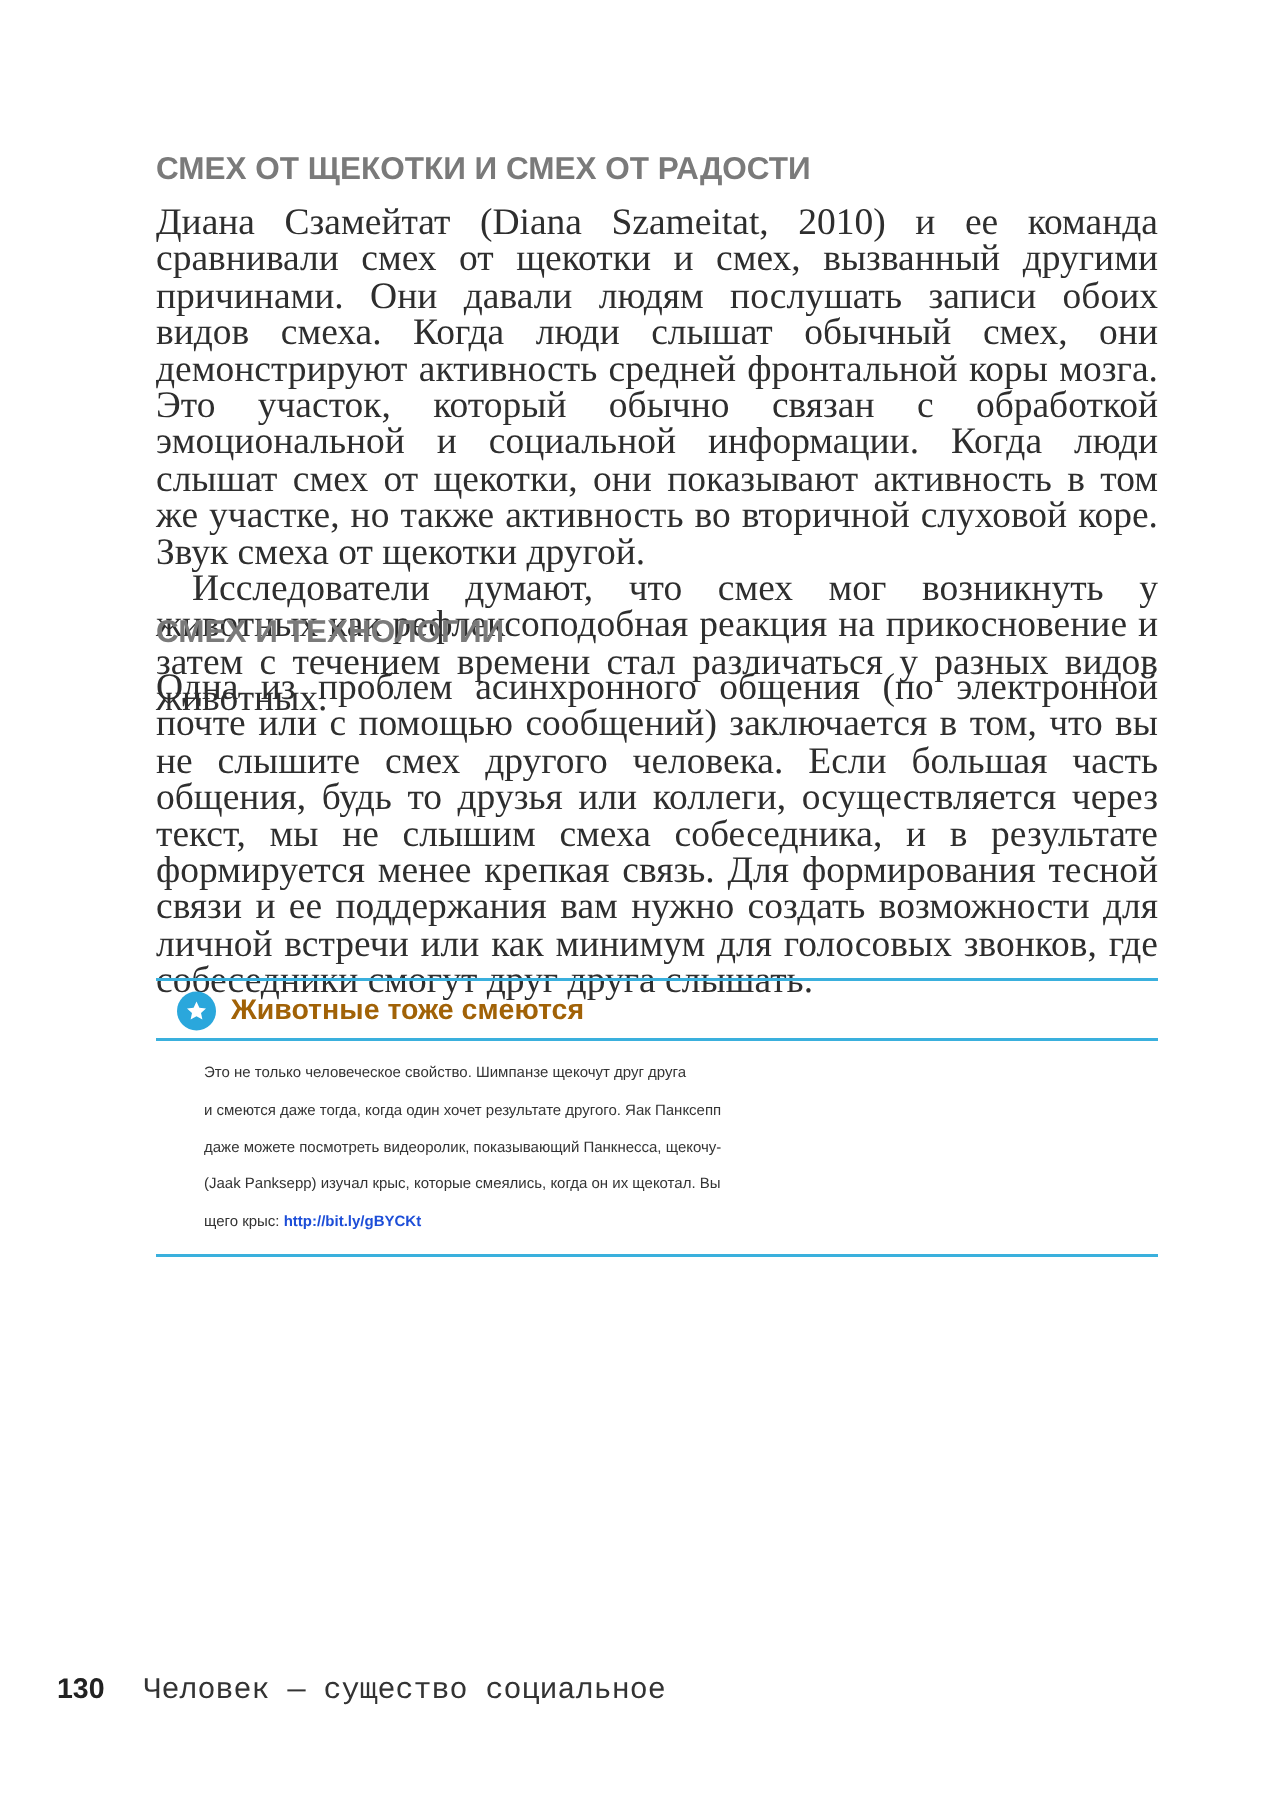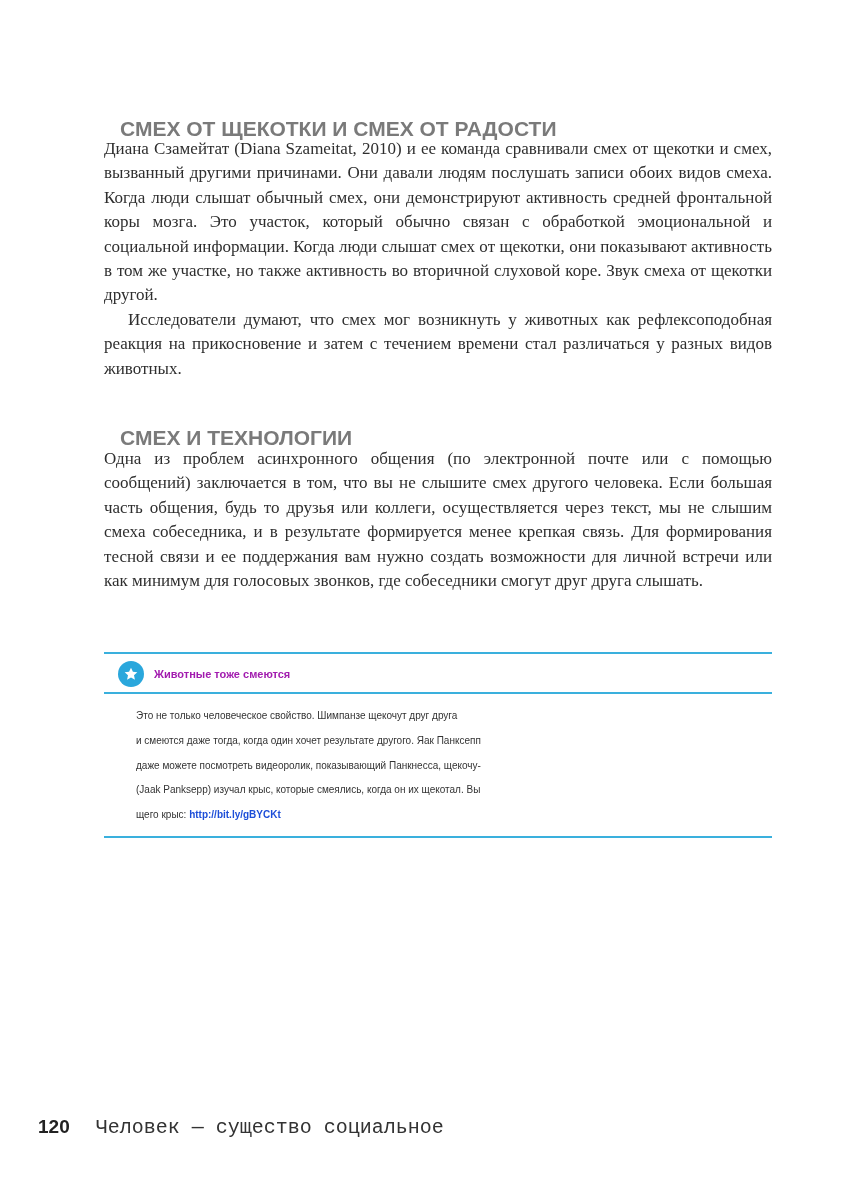--- a/index.html
+++ b/index.html
@@ -1,39 +1,39 @@
 <!DOCTYPE html>
 <html><head>
 <meta charset="utf-8">
 <style>
   html, body { margin: 0; padding: 0; background: #ffffff; }
   body { width: 849px; height: 1200px; position: relative; overflow: hidden; }
   .page { position: absolute; left: 0; top: 0; width: 849px; height: 1200px; background: #fff; }
   .h2 {
     position: absolute; left: 104px;
     font-family: "Liberation Sans", sans-serif; font-weight: bold;
-    font-size: 21px; color: #7a7a7a; letter-spacing: 0px; margin: 16px;
+    font-size: 21px; color: #7a7a7a; letter-spacing: 0px; margin: 0;
   }
   .para {
     position: absolute; left: 104px; width: 668px;
-    font-family: "Liberation Serif", serif; font-size: 17px; line-height: 24.4px;
+    font-family: "Liberation Serif", serif; font-size: 25px; line-height: 24.4px;
     color: #2e2e2e; text-align: justify; margin: 0;
   }
   .para p { margin: 0; text-align: justify; text-align-last: left; }
   .para p.indent { text-indent: 24px; }
   .rule { position: absolute; left: 104px; width: 668px; height: 2px; background: #3ab0dd; }
   .callout-title {
     position: absolute; left: 118px; top: 661px; display: flex; align-items: center;
   }
   .star-badge {
     width: 26px; height: 26px; border-radius: 50%; background: #2aa7dc;
     display: flex; align-items: center; justify-content: center; margin-right: 10px;
   }
   .callout-heading {
-    font-family: "Liberation Sans", sans-serif; font-weight: bold; font-size: 11px; color: #a21caf;
+    font-family: "Liberation Sans", sans-serif; font-weight: bold; font-size: 19px; color: #a16207;
   }
   .callout-body {
     position: absolute; left: 136px; top: 704px; width: 600px;
     font-family: "Liberation Sans", sans-serif; font-size: 10px; line-height: 24.8px; color: #333;
   }
   .callout-body .link { color: #1d4ed8; font-weight: bold; }
   .footer { position: absolute; top: 1116px; left: 38px; display: flex; align-items: baseline; }
   .page-num { font-family: "Liberation Sans", sans-serif; font-weight: bold; font-size: 19px; color: #222; margin-right: 26px; }
   .running-title { font-family: Liberation Mono, monospace; font-size: 20px; color: #333; }
 </style>
@@ -72,17 +72,17 @@
     <div>Это не только человеческое свойство. Шимпанзе щекочут друг друга</div>
     <div>и смеются даже тогда, когда один хочет результате другого. Яак Панксепп</div>
     <div>даже можете посмотреть видеоролик, показывающий Панкнесса, щекочу-</div>
     <div>(Jaak Panksepp) изучал крыс, которые смеялись, когда он их щекотал. Вы</div>
     <div><span style="white-space:pre;">щего крыс: </span><span class="link">http://bit.ly/gBYCKt</span></div>
   </div>
 
   <div class="rule" style="top:836px;"></div>
 
   <div class="footer">
-    <span class="page-num">120</span>
+    <span class="page-num">130</span>
     <span class="running-title">Человек — существо социальное</span>
   </div>
 
 </div>
 
 </body></html>

